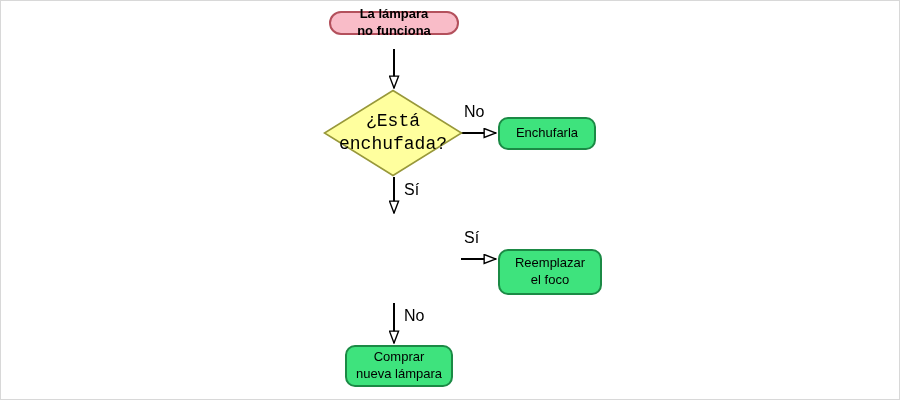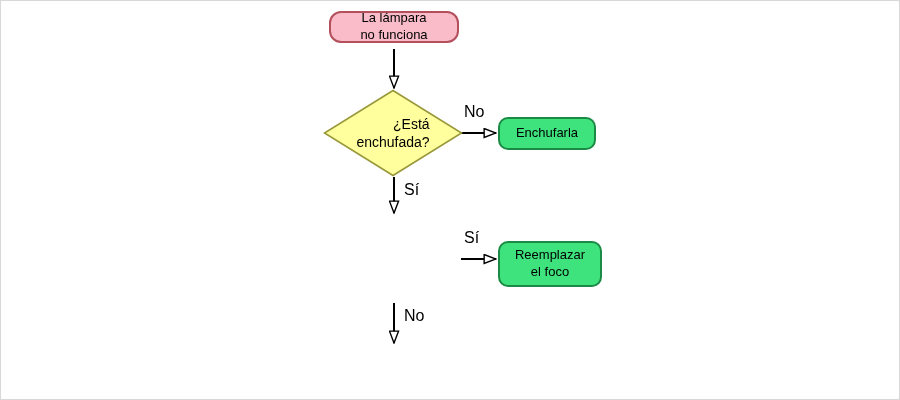--- a/index.html
+++ b/index.html
@@ -30,22 +30,22 @@
   .action{
     background:var(--action-fill);
     border:2px solid var(--action-stroke);
     border-radius:10px;
   }
   .decision{position:absolute;}
   .decision svg{display:block;}
   .decision .label{
     position:absolute;inset:0;
     display:flex;align-items:center;justify-content:center;
-    text-align:right;white-space:pre-line;
-    font-size:14px;line-height:1.3;
+    text-align:center;white-space:pre-line;
+    font-size:18px;line-height:1.3;font-family:Liberation Mono, monospace;
   }
   .decision polygon{
     fill:var(--decision-fill);
     stroke:var(--decision-stroke);
     stroke-width:1.6;
   }
   .connectors{position:absolute;inset:0;pointer-events:none;}
   .connectors line{stroke:var(--line);stroke-width:2;}
   .connectors marker path{fill:#ffffff;stroke:var(--line);stroke-width:1.3;}
   .edge-label{
@@ -66,42 +66,46 @@
         <path d="M1,0.8 L12,5 L1,9.2 Z"></path>
       </marker>
     </defs>
     <line x1="393" y1="48" x2="393" y2="87" marker-end="url(#arrow)"></line>
     <line x1="460" y1="132" x2="495" y2="132" marker-end="url(#arrow)"></line>
     <line x1="393" y1="176" x2="393" y2="212" marker-end="url(#arrow)"></line>
     <line x1="460" y1="258" x2="495" y2="258" marker-end="url(#arrow)"></line>
     <line x1="393" y1="302" x2="393" y2="342" marker-end="url(#arrow)"></line>
   </svg>
 
-  <div class="node start" style="left:328px;top:10px;width:130px;height:32px;">
+  <div class="node start" style="left:328px;top:10px;width:130px;height:24px;font-weight:bold;">
     <span>La lámpara
 no funciona</span>
   </div>
 
   <div class="decision" style="left:322px;top:88px;width:140px;height:88px;">
     <svg width="140" height="88" viewBox="0 0 140 88">
       <polygon points="70,1.5 138.5,44 70,86.5 1.5,44"></polygon>
     </svg>
     <div class="label">¿Está
 enchufada?</div>
   </div>
 
   <div class="node action" style="left:497px;top:116px;width:98px;height:33px;">
     <span>Enchufarla</span>
   </div>
 
 
-  <div class="node action" style="left:497px;top:240px;width:104px;height:46px;">
+  <div class="node action" style="left:497px;top:248px;width:104px;height:46px;">
     <span>Reemplazar
 el foco</span>
   </div>
 
+  <div class="node action" style="left:344px;top:344px;width:108px;height:42px;">
+    <span>Comprar
+nueva lámpara</span>
+  </div>
 
   <span class="edge-label" style="left:461px;top:102px;">No</span>
   <span class="edge-label" style="left:401px;top:180px;">Sí</span>
   <span class="edge-label" style="left:461px;top:228px;">Sí</span>
   <span class="edge-label" style="left:401px;top:306px;">No</span>
 
 </div>
 
 </body></html>

